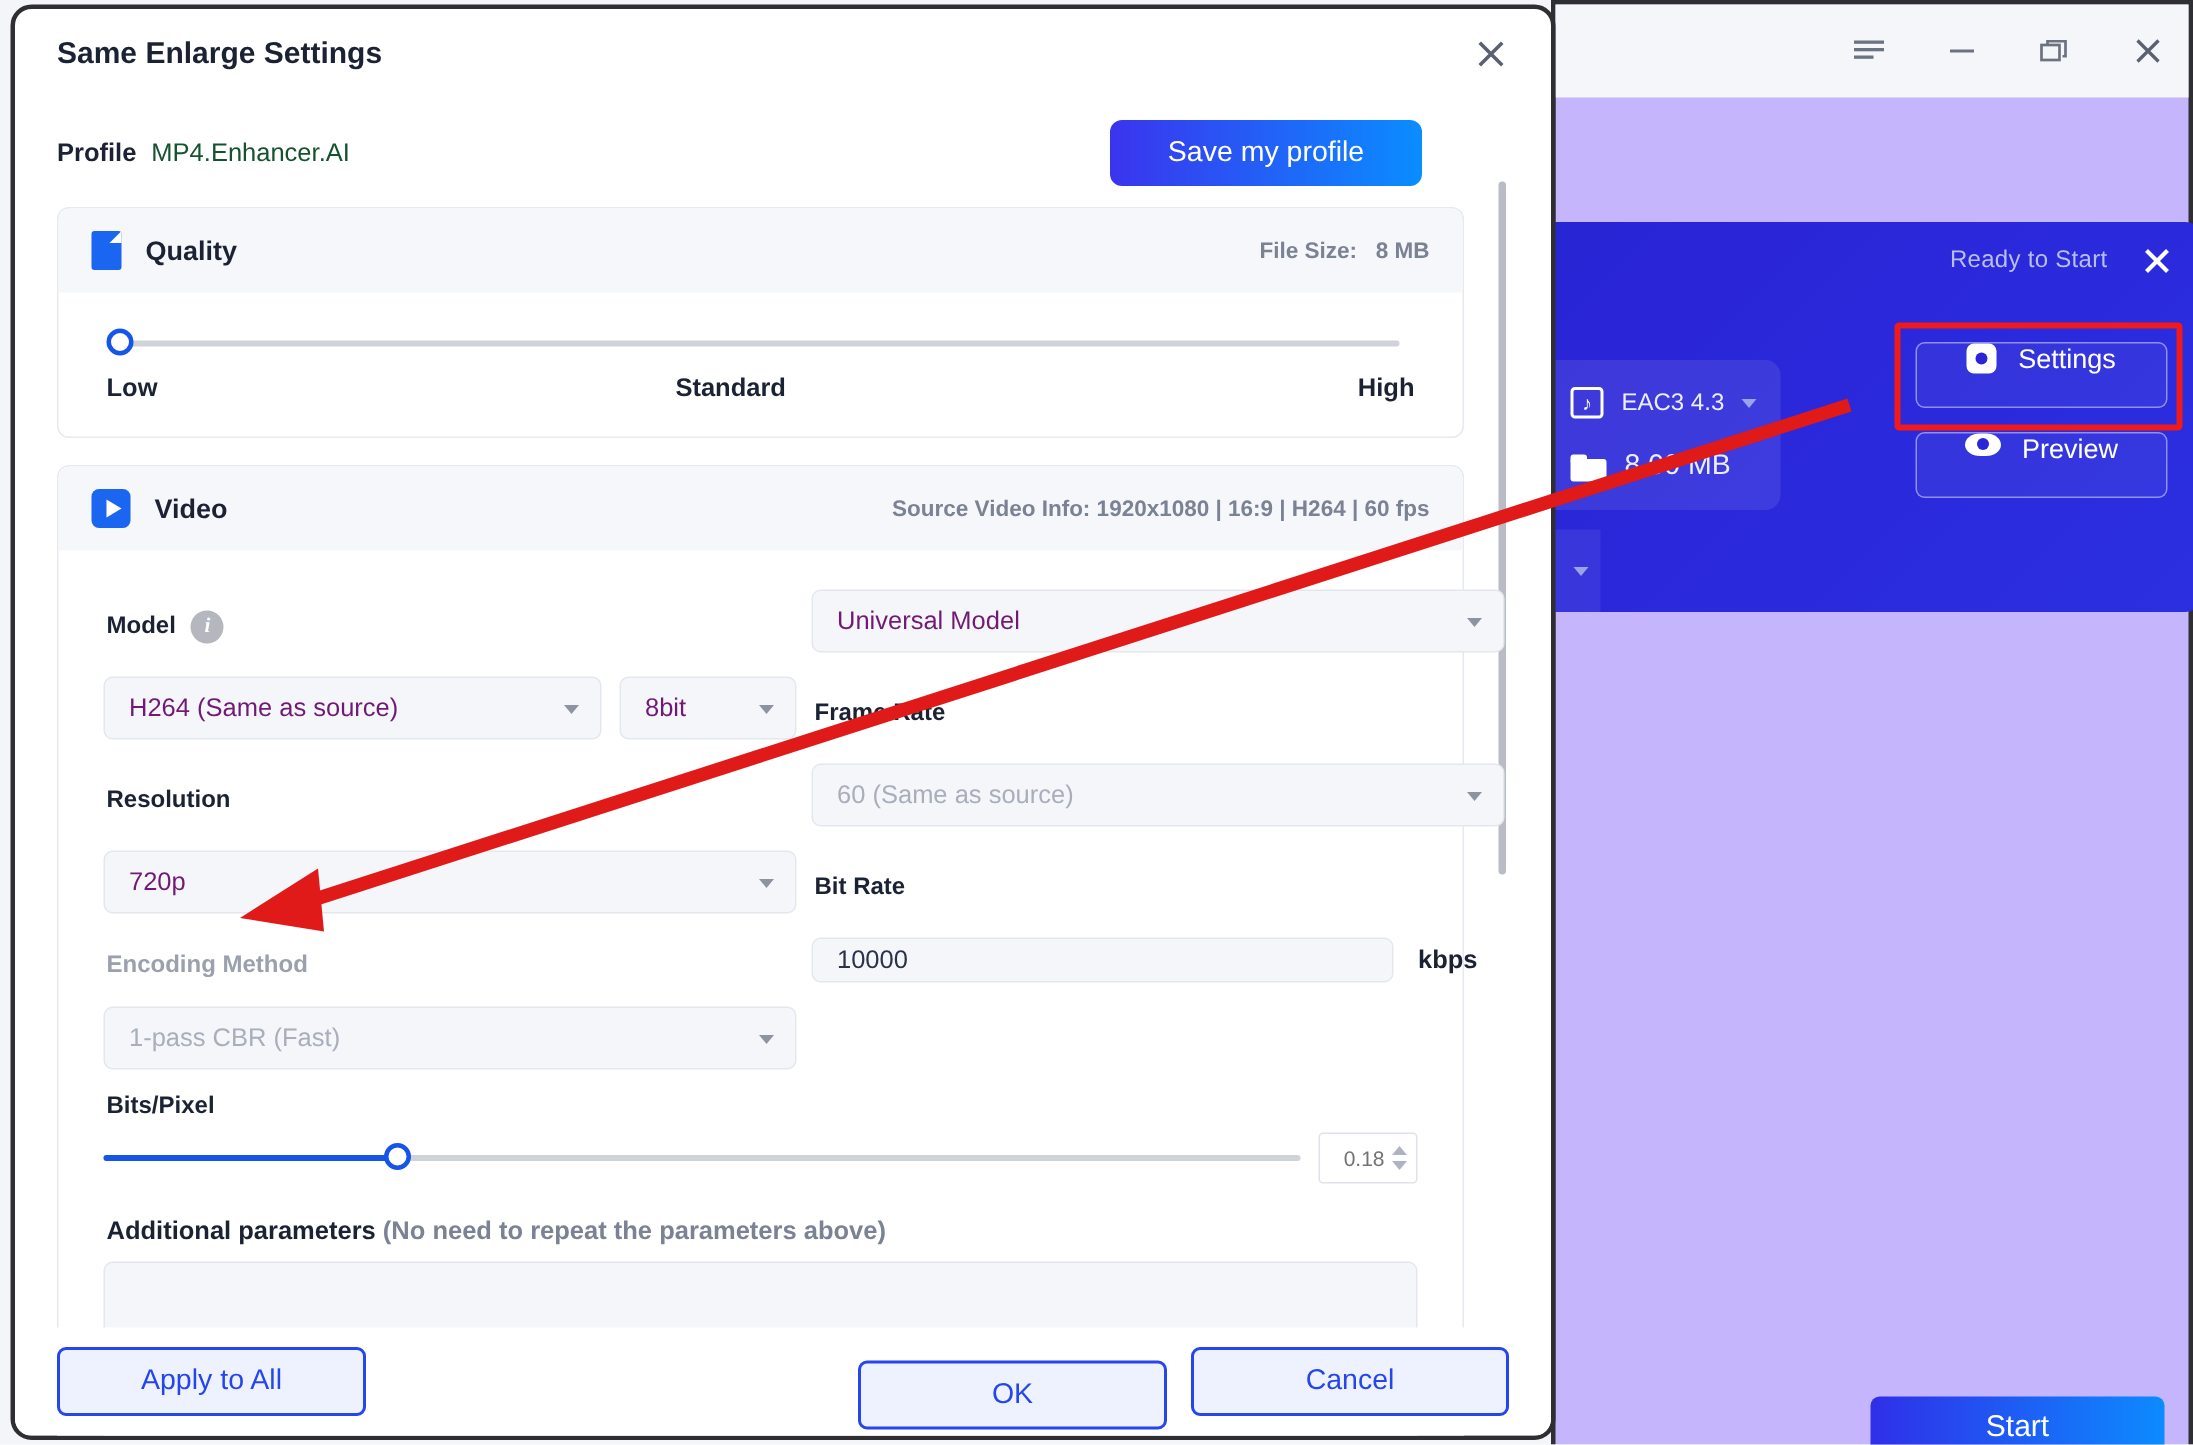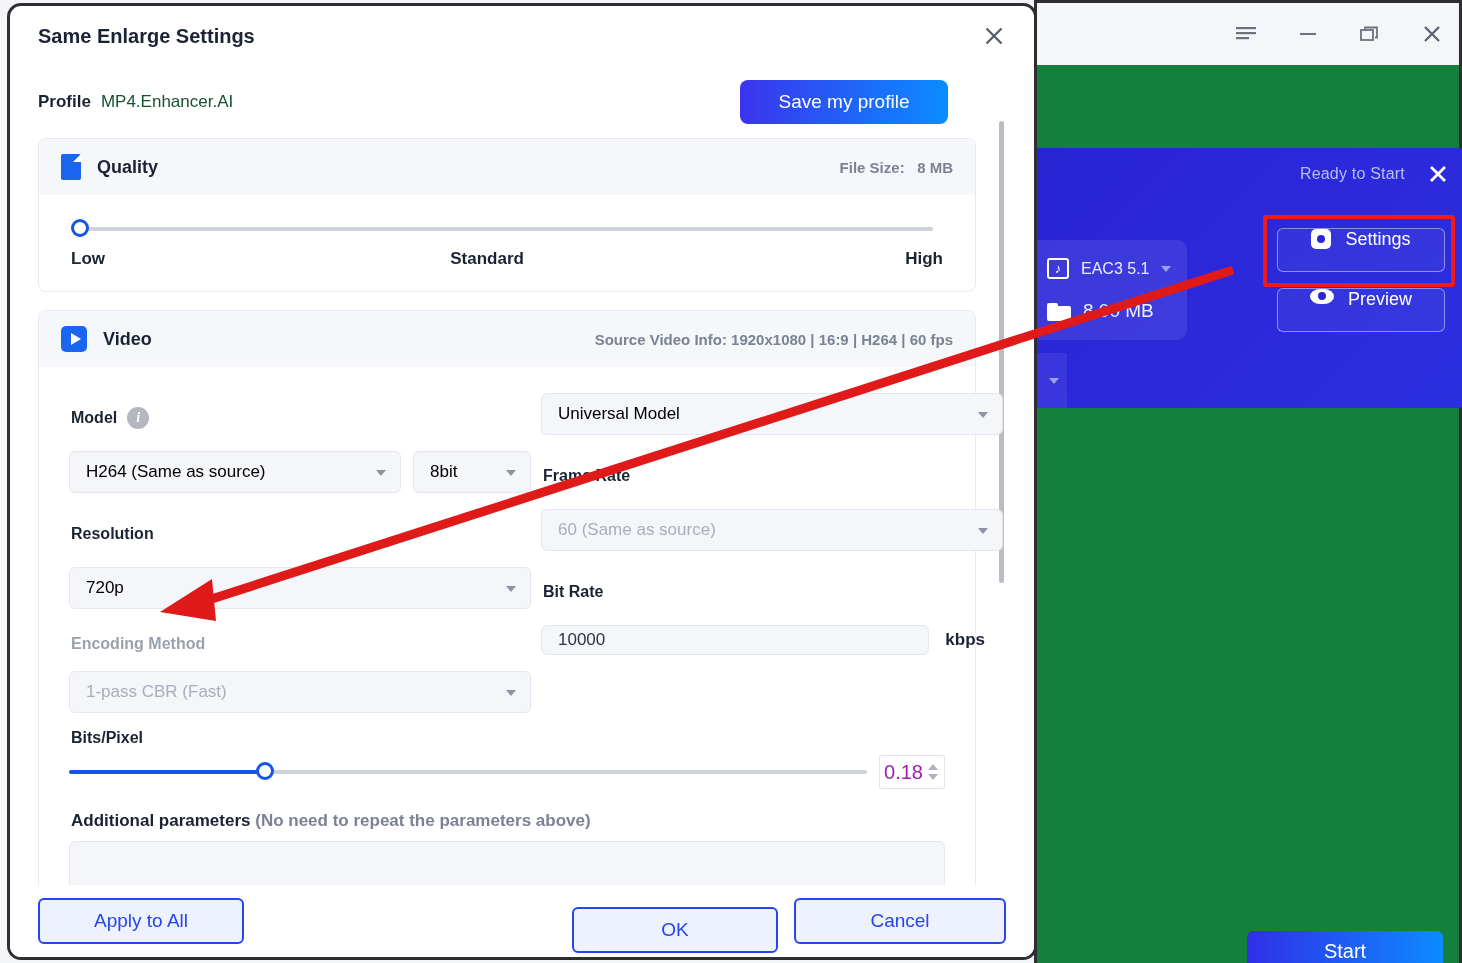--- a/index.html
+++ b/index.html
@@ -8,21 +8,21 @@
     overflow: hidden;
     font-family: "Liberation Sans", sans-serif;
     background: #f4f5f9;
   }
   #root { position: relative; width: 1462px; height: 963px; }
 
   
   .app-window {
     position: absolute;
     left: 1034px; top: 0; width: 428px; height: 963px;
-    background: #15803d;
+    background: #c4b5fd;
     border-left: 3px solid #2e2e33;
     border-top: 3px solid #2e2e33;
     border-right: 3px solid #2e2e33;
   }
   .titlebar {
     position: absolute; left: 0; top: 0; right: 0; height: 62px;
     display: flex; align-items: center; justify-content: flex-end;
     padding-right: 10px; gap: 28px;
     background: #f4f6fa;
   }
@@ -253,21 +253,21 @@
     display: flex; align-items: center; justify-content: center;
     font-size: 14px; font-style: italic; font-weight: bold;
     font-family: "Liberation Serif", serif;
   }
   .fctl { margin-bottom: 16px; }
 
   .select {
     position: relative; height: 42px;
     background: #f4f6fa; border: 1px solid #e4e7ee; border-radius: 6px;
     display: flex; align-items: center; padding: 0 34px 0 16px;
-    font-size: 17px; color: #000000;
+    font-size: 17px; color: #701a75;
   }
   .select.dim { color: #a8aeba; text-align: center; }
   .select .arr {
     position: absolute; right: 14px; top: 50%;
     width: 0; height: 0; margin-top: -2px;
     border-left: 5px solid transparent; border-right: 5px solid transparent;
     border-top: 6px solid #8d93a1;
   }
   .codec-row { display: flex; gap: 12px; }
   .codec-row .select:first-child { flex: 1; }
@@ -298,21 +298,21 @@
     position: absolute; left: 24.5%; top: -8px; margin-left: -9px;
     width: 18px; height: 18px; border-radius: 50%;
     background: #fff; border: 3px solid #1555e8;
   }
   .spinner {
     width: 66px; height: 34px;
     border: 1px solid #dfe2ea; border-radius: 3px;
     display: flex; align-items: center;
     background: #fff;
   }
-  .spinner .val { flex: 1; text-align: right; font-size: 20px; color: #a21caf; padding-right: 5px; }
+  .spinner .val { flex: 1; text-align: right; font-size: 14px; color: #737373; padding-right: 5px; }
   .spin-arrows { display: flex; flex-direction: column; gap: 4px; padding-right: 6px; }
   .spin-up, .spin-dn { width: 0; height: 0; border-left: 5px solid transparent; border-right: 5px solid transparent; }
   .spin-up { border-bottom: 6px solid #aeb3bf; }
   .spin-dn { border-top: 6px solid #aeb3bf; }
 
   .addparams-label {
     margin: 22px 0 10px 2px; font-size: 17px; font-weight: bold; color: #1b2233;
   }
   .addparams-label .hint { color: #7b8294; }
   .textarea {
@@ -381,21 +381,21 @@
           <svg width="22" height="22" viewBox="0 0 22 22">
             <path d="M4 4 L18 18 M18 4 L4 18" stroke="#ffffff" stroke-width="2.8" fill="none"></path>
           </svg>
         </span>
       </div>
 
       <div class="info-pill"></div>
 
       <div class="info-line a">
         <span class="ic-box">♪</span>
-        <span>EAC3 5.1</span>
+        <span>EAC3 4.3</span>
         <span class="caret-sm"></span>
       </div>
 
       <div class="info-line b">
         <span class="ic-folder"></span>
         <span>8.00 MB</span>
       </div>
 
       <div class="small-select">
         <span class="caret-sm"></span>

